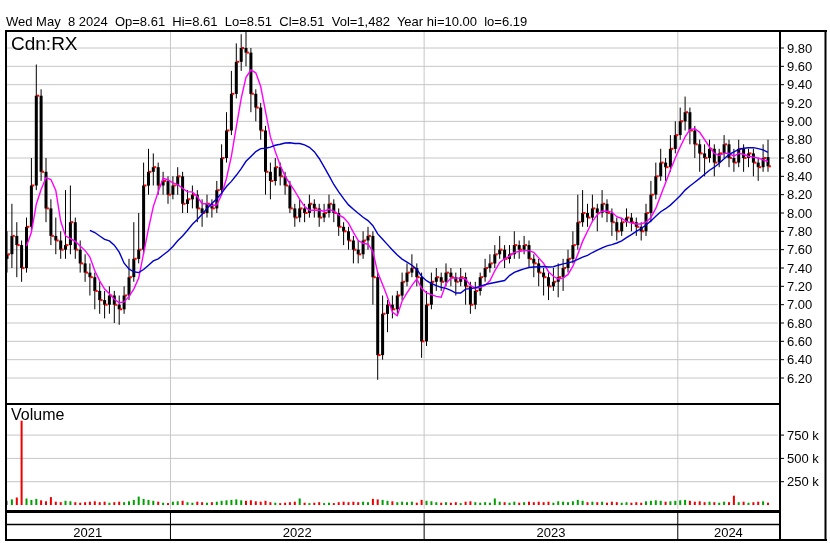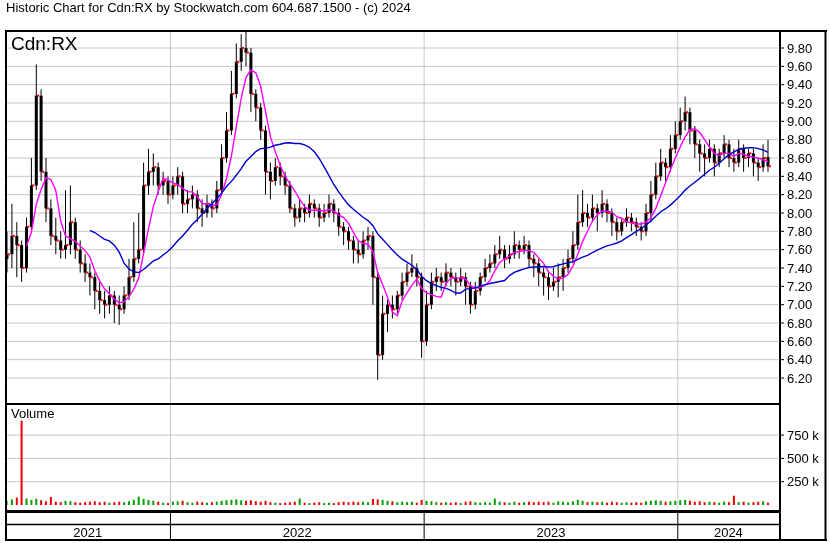--- a/index.html
+++ b/index.html
@@ -2,21 +2,21 @@
 <html><head>
 <meta charset="utf-8">
 <style>
   html,body{margin:0;padding:0;background:#fff;}
   .stage{position:relative;width:830px;height:543px;background:#fff;overflow:hidden;
          font-family:"Liberation Sans",sans-serif;color:#000;}
   .hdr{position:absolute;left:6px;font-size:13px;line-height:14px;white-space:pre;}
   .hdr1{top:1px;}
   .hdr2{top:15px;}
   .sym{position:absolute;left:11px;top:33px;font-size:19px;}
-  .vollbl{position:absolute;left:11px;top:406px;font-size:13px;}
+  .vollbl{position:absolute;left:11px;top:406px;font-size:16px;}
   #chart{position:absolute;left:0;top:0;width:830px;height:542px;}
   .axlbl{font-family:"Liberation Sans",sans-serif;font-size:13px;fill:#000;}
   .yrlbl{font-family:"Liberation Sans",sans-serif;font-size:13px;fill:#000;text-anchor:middle;}
 </style>
 </head>
 <body>
 
 <div class="stage">
   <div id="chart"><svg width="830" height="543" viewBox="0 0 830 543" xmlns="http://www.w3.org/2000/svg">
         <line x1="6" y1="48" x2="778" y2="48" stroke="#c6c6c6" stroke-width="1"></line>
@@ -1049,16 +1049,16 @@
           <line x1="5" y1="31" x2="827" y2="31" stroke-width="2"></line>
           <line x1="6" y1="30" x2="6" y2="541" stroke-width="2"></line>
           <line x1="780" y1="30" x2="780" y2="541" stroke-width="2"></line>
           <line x1="825.5" y1="30" x2="825.5" y2="541" stroke-width="2"></line>
           <line x1="5" y1="540" x2="827" y2="540" stroke-width="2"></line>
           <line x1="5" y1="404" x2="780" y2="404" stroke-width="2"></line>
           <line x1="5" y1="511.5" x2="780" y2="511.5" stroke-width="3"></line>
           <line x1="5" y1="524.5" x2="780" y2="524.5" stroke-width="1.5"></line>
         </g>
       </svg></div>
-  <div class="hdr hdr1">Historic Chart for Cdn:RX by Stockwatch.com 604.687.1500 - (c) 2024</div>
+  <div class="hdr hdr2">Wed May  8 2024  Op=8.61  Hi=8.61  Lo=8.51  Cl=8.51  Vol=1,482  Year hi=10.00  lo=6.19</div>
   <div class="sym">Cdn:RX</div>
   <div class="vollbl">Volume</div>
 </div>
 
 </body></html>

